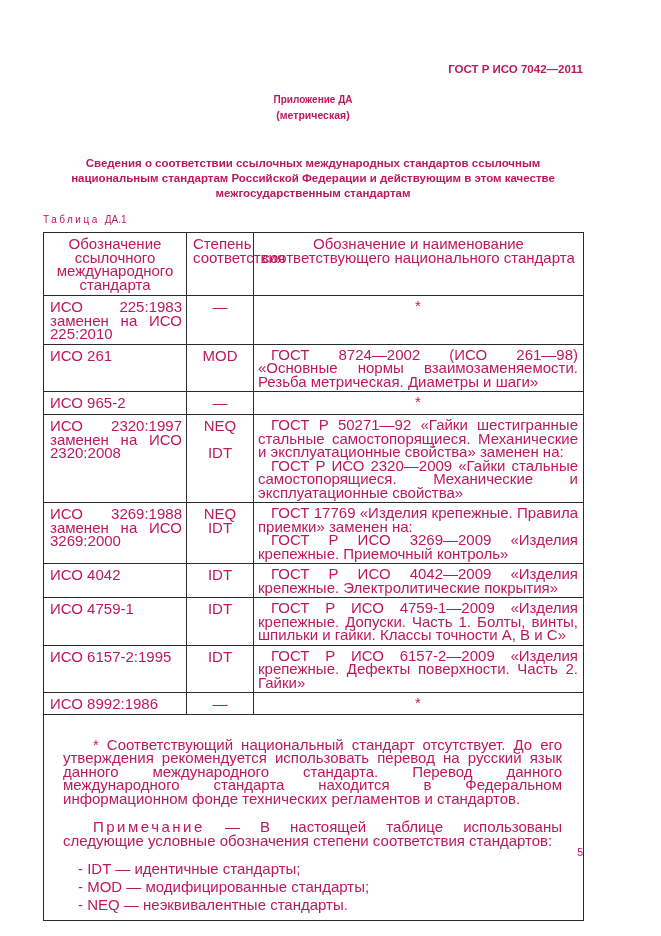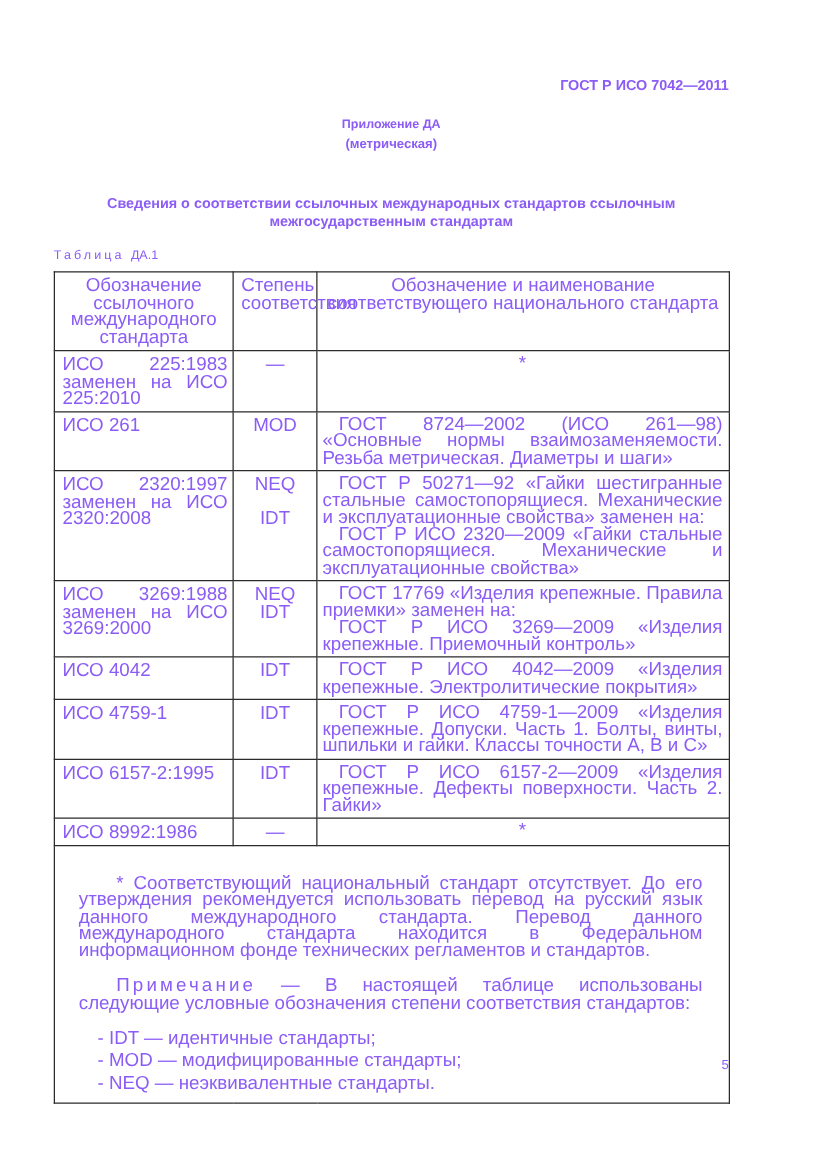--- a/index.html
+++ b/index.html
@@ -2,21 +2,21 @@
 <html><head>
 <meta charset="utf-8">
 <style>
   html, body { margin: 0; padding: 0; }
   body { background: #ffffff; }
   .page {
     width: 661px; height: 936px;
     background: #ffffff;
     position: relative;
     font-family: "Liberation Sans", "DejaVu Sans", sans-serif;
-    color: #8b5cf6;
+    color: #be185d;
     overflow: hidden;
   }
   .content { position: absolute; left: 43px; top: 0; width: 540px; }
 
   .doc-code {
     margin-top: 62px;
     text-align: right;
     font-weight: bold;
     font-size: 11.5px;
     line-height: 14px;
@@ -98,20 +98,21 @@
 <div class="page">
   <div class="content">
 
     <div class="doc-code">ГОСТ Р ИСО 7042—2011</div>
 
     <div class="appendix">Приложение ДА</div>
     <div class="appendix-sub">(метрическая)</div>
 
     <div class="doc-title">
       <div>Сведения о соответствии ссылочных международных стандартов ссылочным</div>
+      <div>национальным стандартам Российской Федерации и действующим в этом качестве</div>
       <div>межгосударственным стандартам</div>
     </div>
 
     <div class="table-label">
       <span class="spaced">Таблица</span><span class="labelnum">ДА.1</span>
     </div>
 
     <table class="std">
       <colgroup>
         <col style="width:143px">
@@ -132,20 +133,25 @@
       </tr>
 
       <tr style="height:34px">
         <td class="c1">ИСО 261</td>
         <td class="c2">MOD</td>
         <td class="c3">
           <p>ГОСТ 8724—2002 (ИСО 261—98) «Основные нормы взаимозаменяемости. Резьба метрическая. Диаметры и шаги»</p>
         </td>
       </tr>
 
+      <tr style="height:23px">
+        <td class="c1">ИСО 965-2</td>
+        <td class="c2">—</td>
+        <td class="c3 center">*</td>
+      </tr>
 
       <tr style="height:54px">
         <td class="c1">ИСО 2320:1997 заменен на ИСО 2320:2008</td>
         <td class="c2">
           <span class="deg">NEQ</span>
           <span class="deg deg-gap">IDT</span>
         </td>
         <td class="c3">
           <p>ГОСТ Р 50271—92 «Гайки шестигранные стальные самостопорящиеся. Механические и эксплуатационные свойства» заменен на:</p>
           <p>ГОСТ Р ИСО 2320—2009 «Гайки стальные самостопорящиеся. Механические и эксплуатационные свойства»</p>

